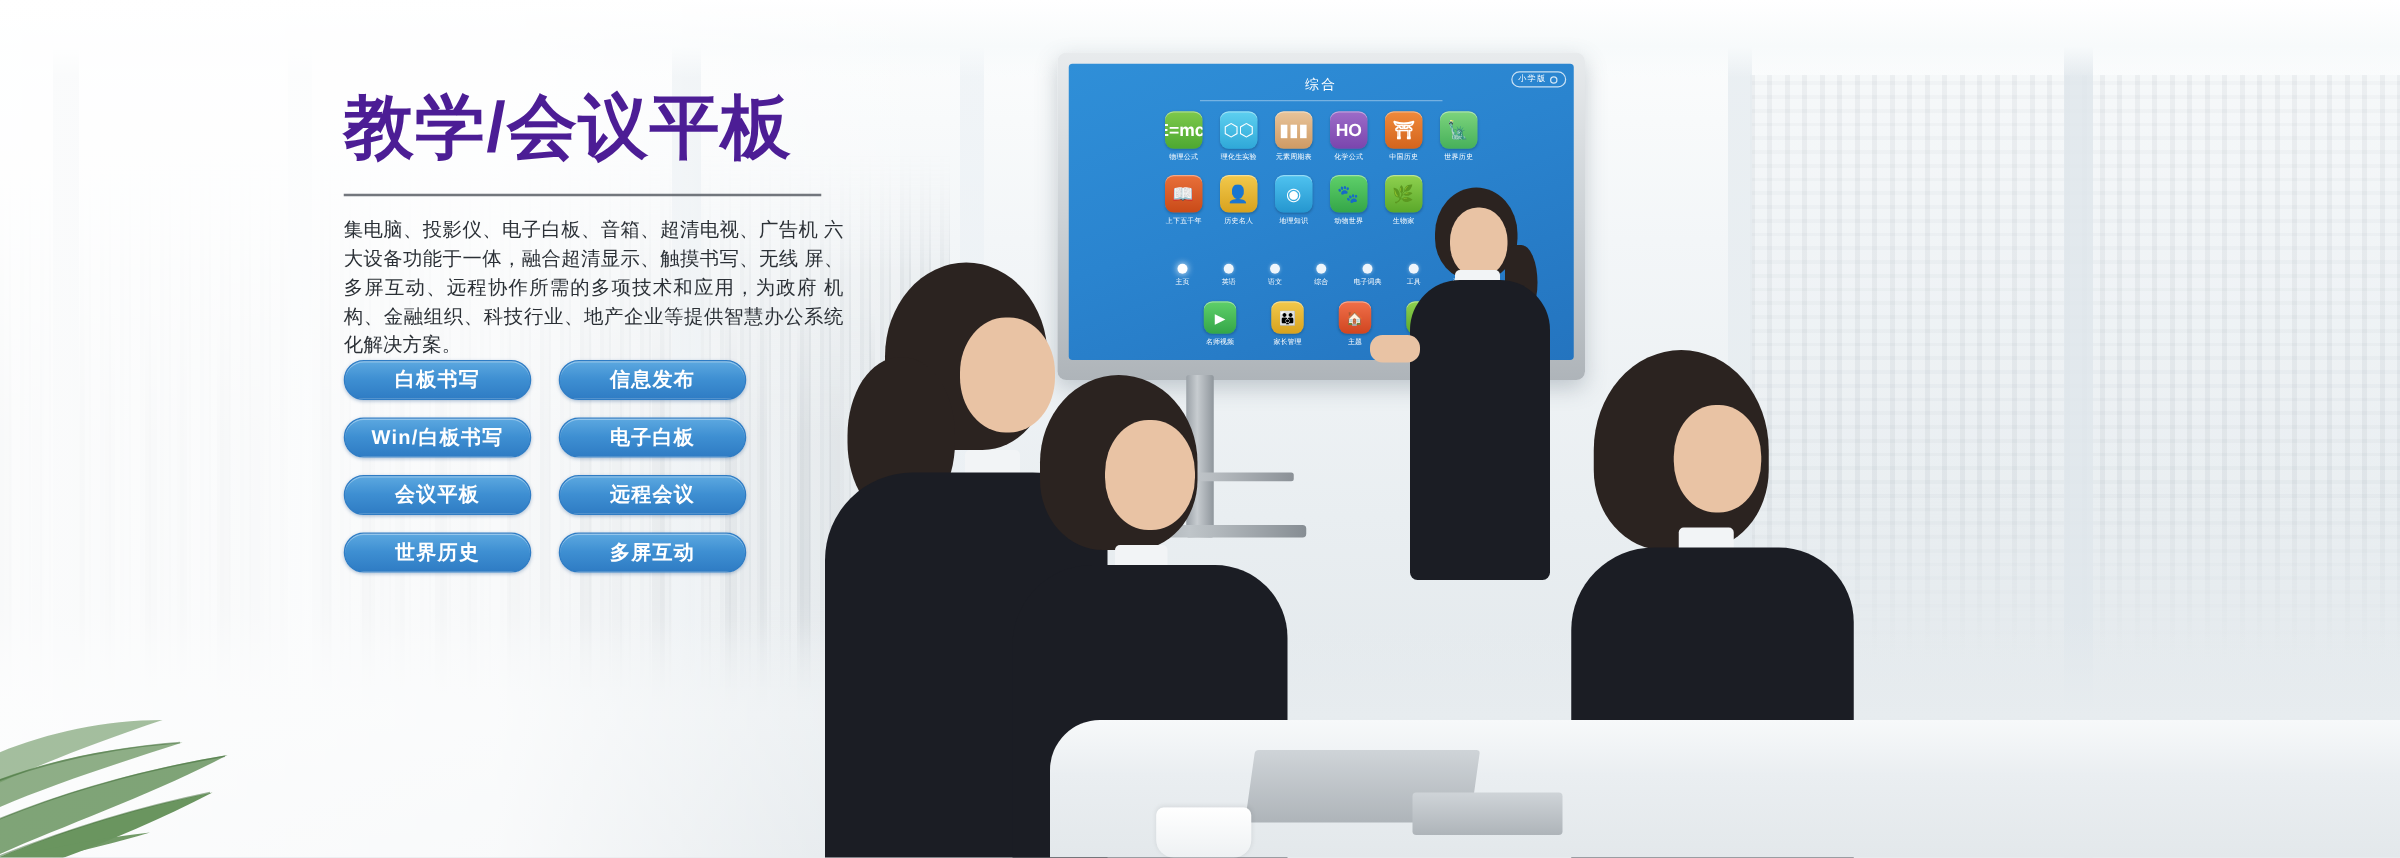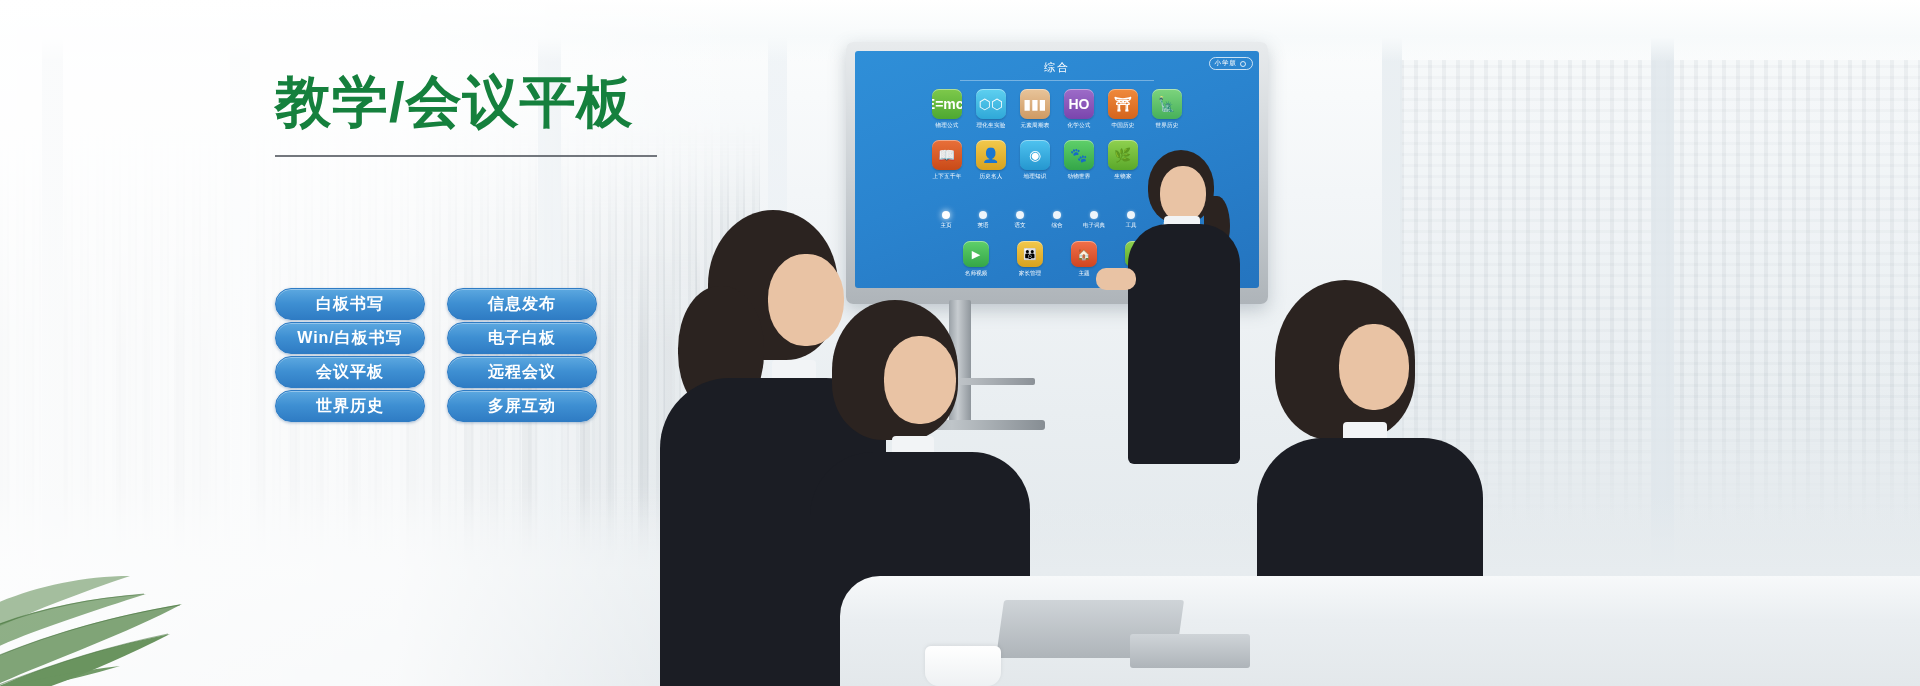--- a/index.html
+++ b/index.html
@@ -82,32 +82,32 @@
     background:linear-gradient(90deg,rgba(255,255,255,.88) 0%,rgba(255,255,255,.80) 55%,rgba(255,255,255,.15) 100%);
   }
 
   
   .palm { position:absolute; left:-30px; bottom:-10px; width:330px; height:260px; }
 
   
   .copy { position:absolute; left:275px; top:72px; width:400px; }
   .headline {
     font-size:56px; line-height:1.06; font-weight:700; letter-spacing:1px;
-    color:#15803d; white-space:nowrap;
+    color:#4c1d95; white-space:nowrap;
   }
   .rule { width:382px; height:2px; background:#5a5f66; margin:24px 0 16px; opacity:.85; }
   .desc {
     font-size:15.5px; line-height:23px; color:#2b3036; letter-spacing:.2px;
     text-align:justify; width:400px;
   }
 
   
   .btns {
     position:absolute; left:275px; top:288px;
-    display:grid; grid-template-columns:150px 150px; gap:2px 22px;
+    display:grid; grid-template-columns:150px 150px; gap:14px 22px;
   }
   .btn {
     width:150px; height:32px; border-radius:16px;
     display:flex; align-items:center; justify-content:center;
     color:#ffffff; font-size:16px; font-weight:700; letter-spacing:1px;
     background:linear-gradient(180deg,#5ca8e0 0%,#3e8fd2 48%,#2f7cc4 100%);
     border:1px solid #2f7cc4;
     box-shadow:0 1px 3px rgba(30,80,140,.35), inset 0 1px 0 rgba(255,255,255,.35);
     cursor:pointer; user-select:none; white-space:nowrap;
   }
@@ -234,20 +234,21 @@
   <div class="bg-city2"></div>
   <div class="bg-city-r"></div>
   <div class="mullions"></div>
   <div class="ceiling"></div>
   <div class="floor"></div>
   <div class="copy-wash"></div>
 
   <div class="copy">
     <div class="headline">教学/会议平板</div>
     <div class="rule"></div>
+    <div class="desc">集电脑、投影仪、电子白板、音箱、超清电视、广告机 六大设备功能于一体，融合超清显示、触摸书写、无线 屏、多屏互动、远程协作所需的多项技术和应用，为政府 机构、金融组织、科技行业、地产企业等提供智慧办公系统 化解决方案。</div>
   </div>
 
   <div class="btns">
     <div class="btn">白板书写</div>
     <div class="btn">信息发布</div>
     <div class="btn">Win/白板书写</div>
     <div class="btn">电子白板</div>
     <div class="btn">会议平板</div>
     <div class="btn">远程会议</div>
     <div class="btn">世界历史</div>

